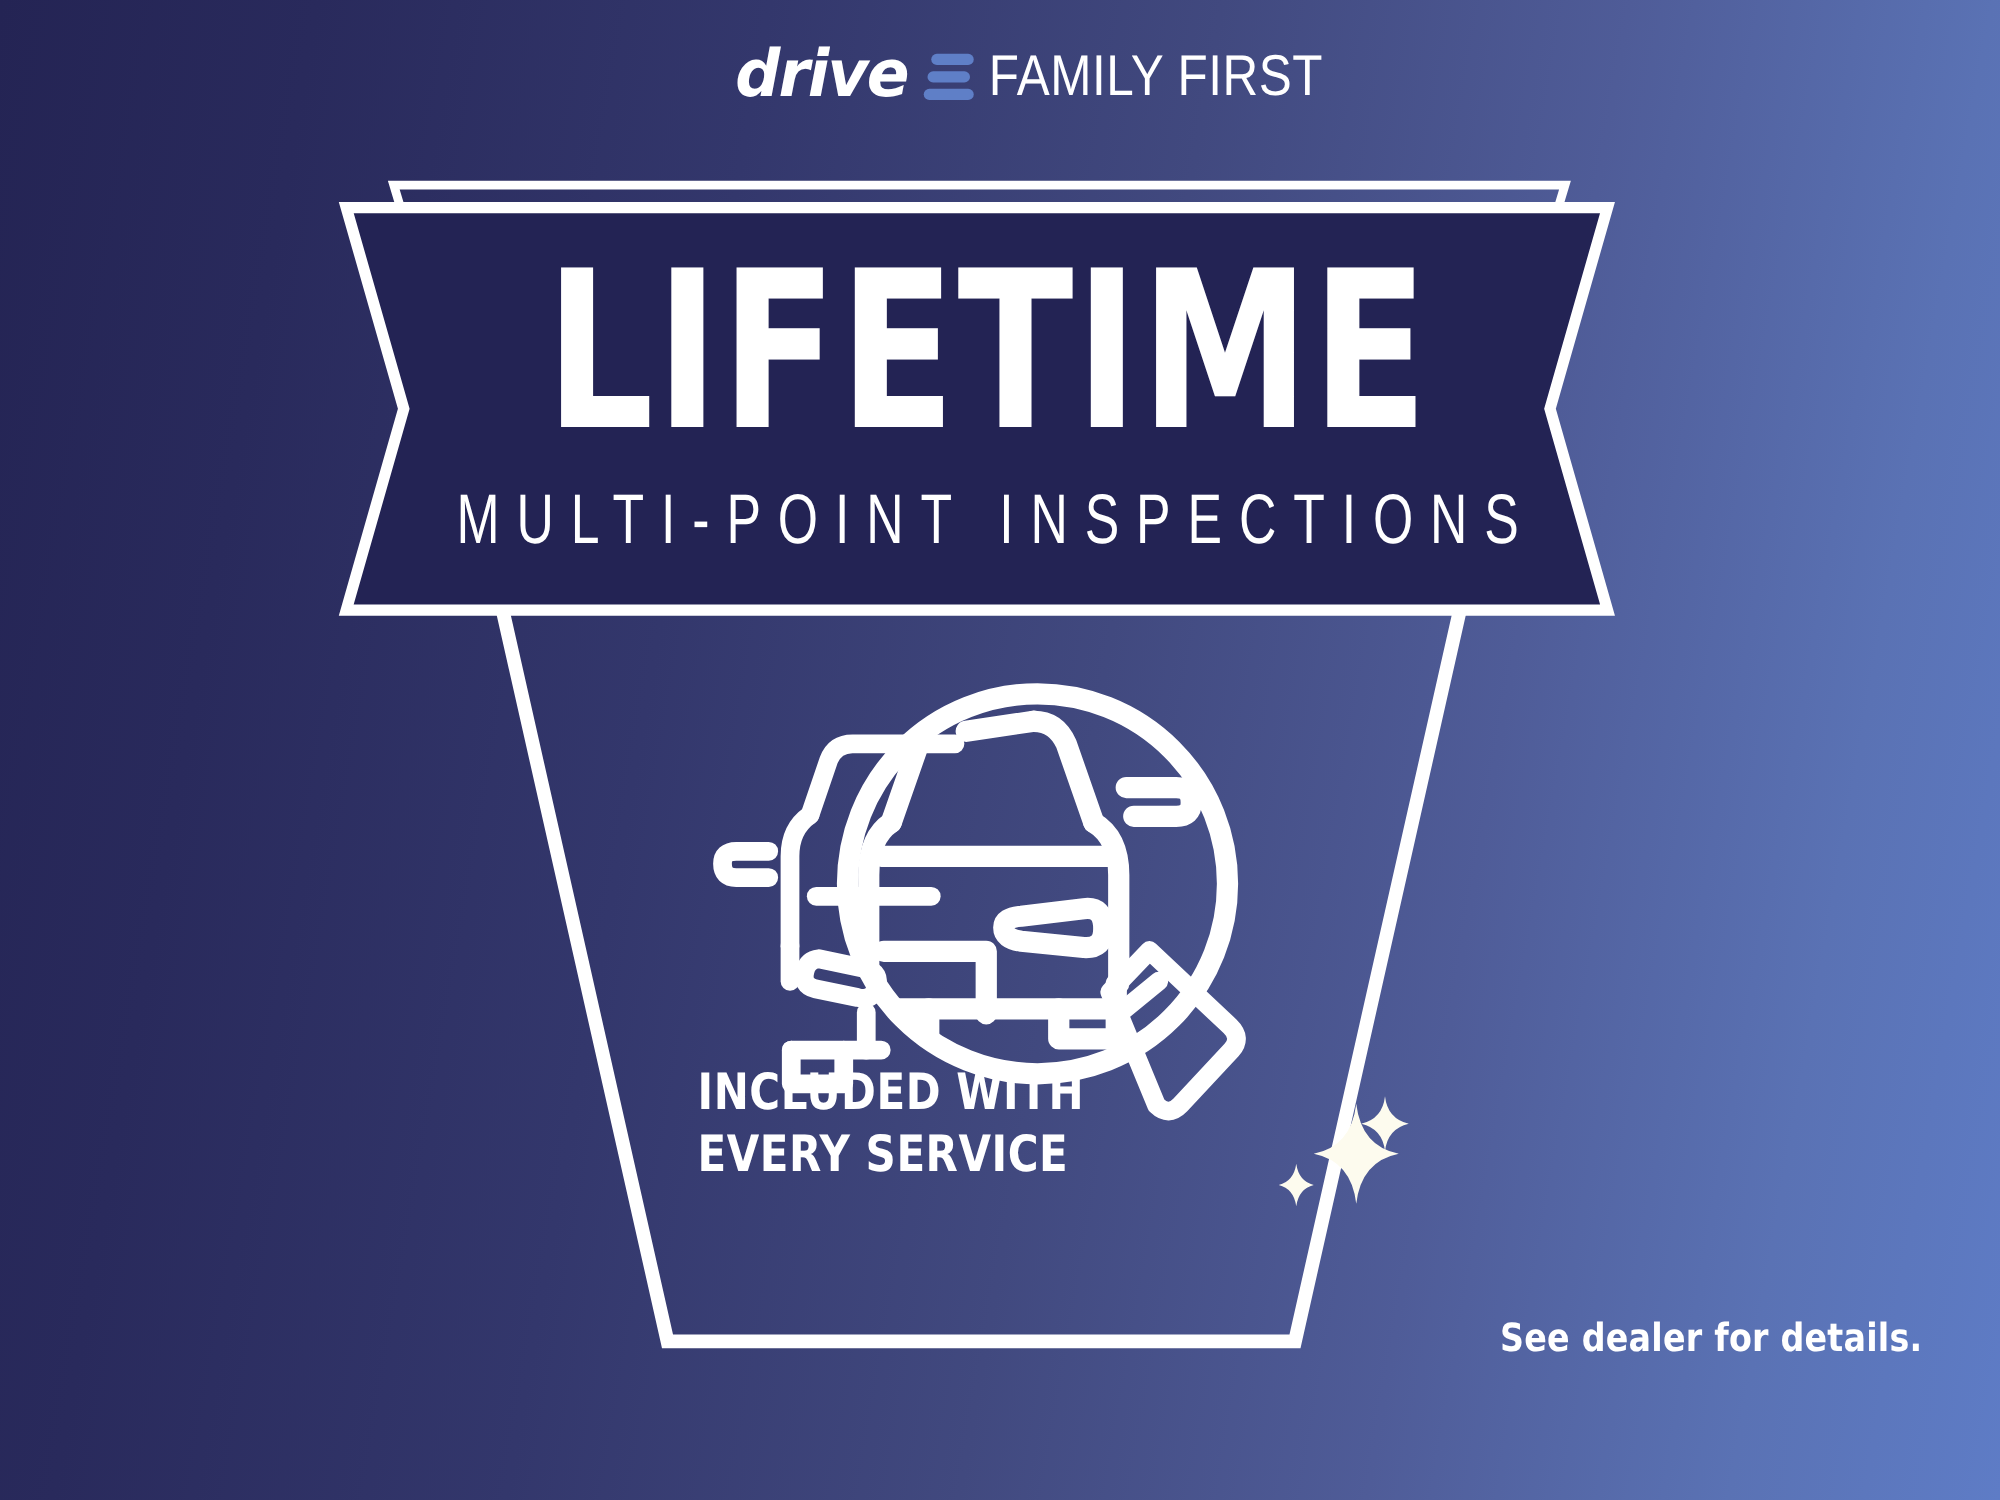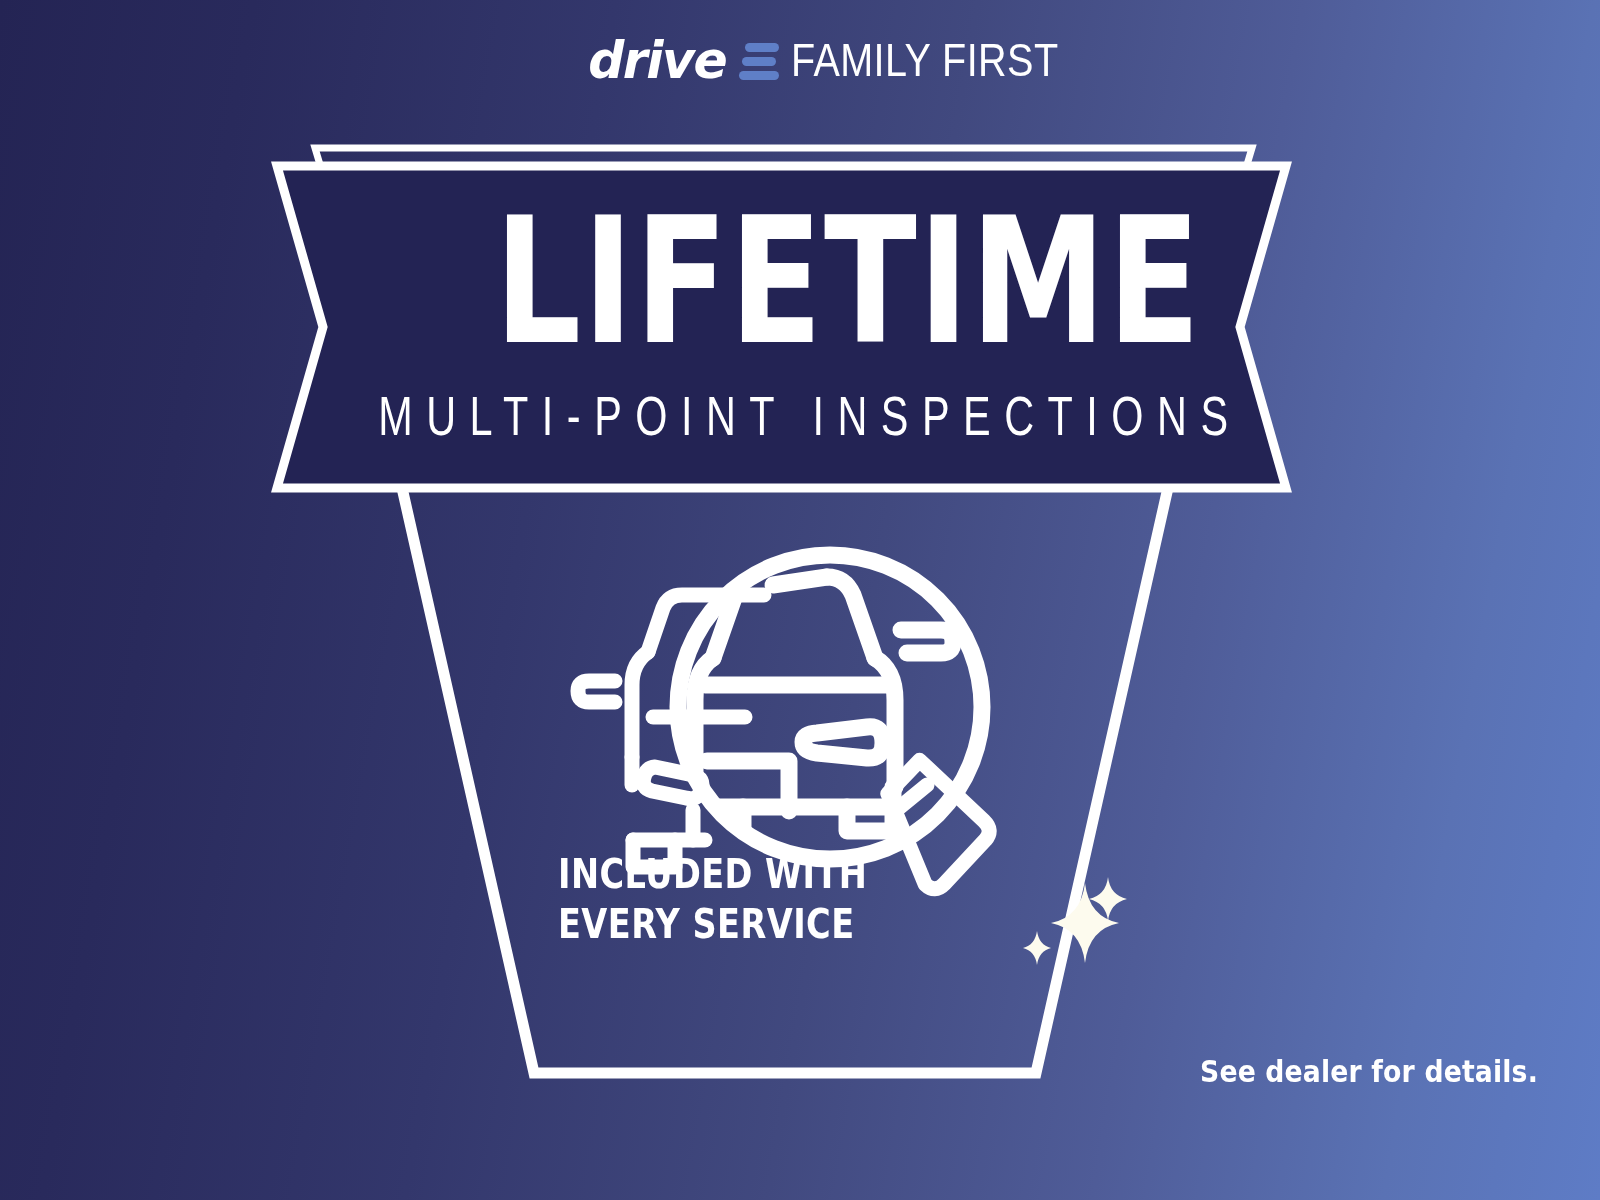--- a/index.html
+++ b/index.html
@@ -90,21 +90,21 @@
     pointer-events: none;
   }
   #ribbon-text {
     position: absolute;
     left: 290px;
     top: 166px;
     width: 1000px;
     height: 316px;
     display: flex;
     flex-direction: column;
-    align-items: flex-end;
+    align-items: center;
     justify-content: flex-start;
   }
   #headline {
     font-family: "DejaVu Sans", sans-serif;
     font-weight: 700;
     font-size: 170px;
     line-height: 1;
     color: #ffffff;
     letter-spacing: 2px;
     transform: scaleX(0.80) scaleY(1.03);

